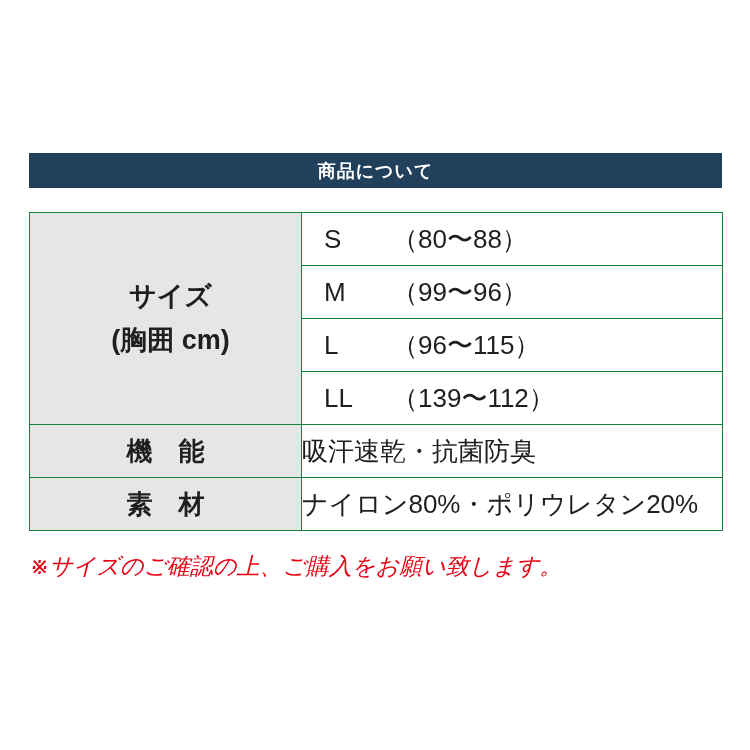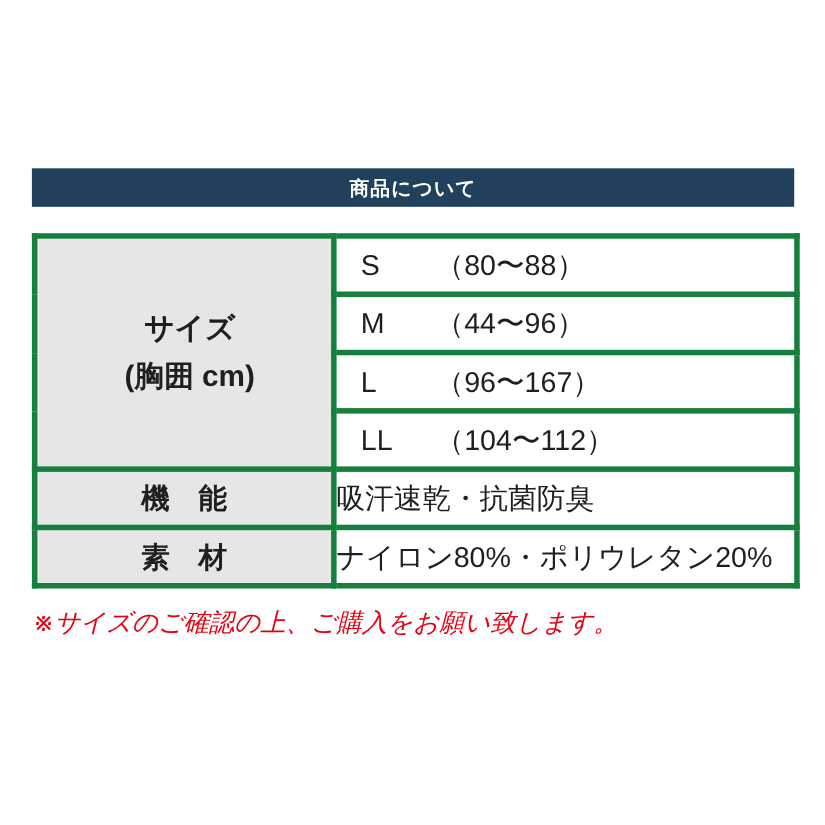--- a/index.html
+++ b/index.html
@@ -27,21 +27,21 @@
 
   
   table.product-table {
     position: absolute;
     left: 29px; top: 212px;
     width: 693px;
     border-collapse: collapse;
     table-layout: fixed;
   }
   table.product-table td {
-    border: 5px solid #15803d;
+    border: 1px solid #15803d;
     height: 53px;
     vertical-align: middle;
   }
   col.c-label { width: 272px; }
   col.c-value { width: 421px; }
 
   .label-cell {
     background: #e6e6e6;
     text-align: center;
     font-weight: bold;
@@ -90,31 +90,31 @@
         <td rowspan="4" class="label-cell size-head-cell">
           <span class="size-head-line">サイズ</span>
           <span class="size-head-line">(胸囲 cm)</span>
         </td>
         <td class="value-cell size-cell">
           <span class="size-letter">S</span><span class="size-range">（80〜88）</span>
         </td>
       </tr>
       <tr>
         <td class="value-cell size-cell">
-          <span class="size-letter">M</span><span class="size-range">（44〜96）</span>
+          <span class="size-letter">M</span><span class="size-range">（99〜96）</span>
         </td>
       </tr>
       <tr>
         <td class="value-cell size-cell">
-          <span class="size-letter">L</span><span class="size-range">（96〜167）</span>
+          <span class="size-letter">L</span><span class="size-range">（96〜115）</span>
         </td>
       </tr>
       <tr>
         <td class="value-cell size-cell">
-          <span class="size-letter">LL</span><span class="size-range">（104〜112）</span>
+          <span class="size-letter">LL</span><span class="size-range">（139〜112）</span>
         </td>
       </tr>
       <tr>
         <td class="label-cell">機　能</td>
         <td class="value-cell">吸汗速乾・抗菌防臭</td>
       </tr>
       <tr>
         <td class="label-cell">素　材</td>
         <td class="value-cell">ナイロン80%・ポリウレタン20%</td>
       </tr>

